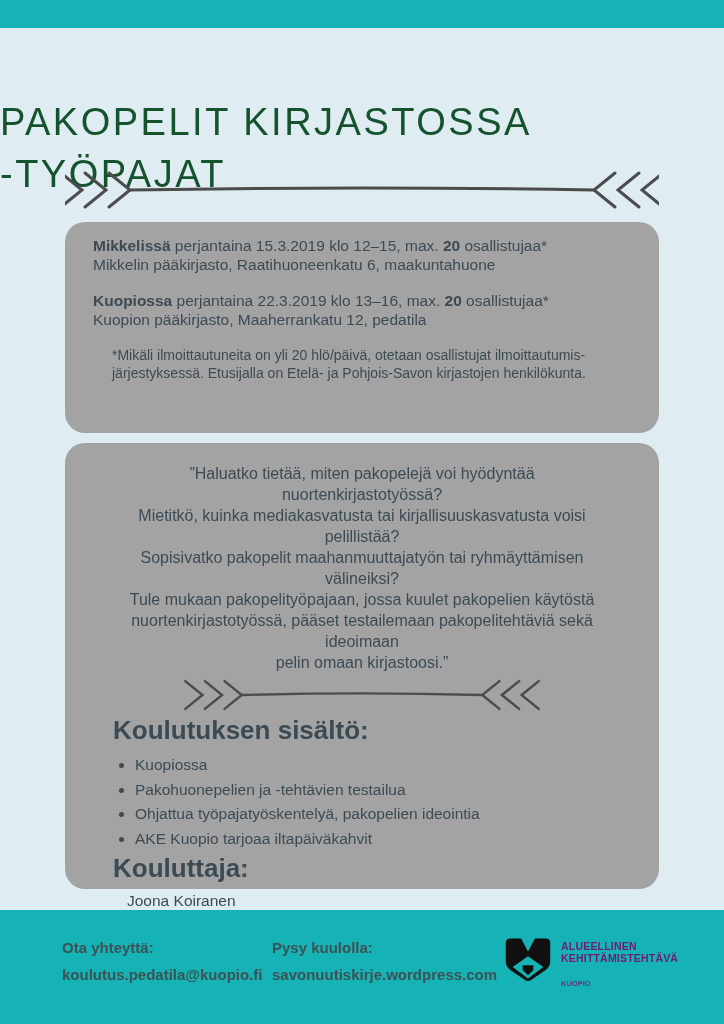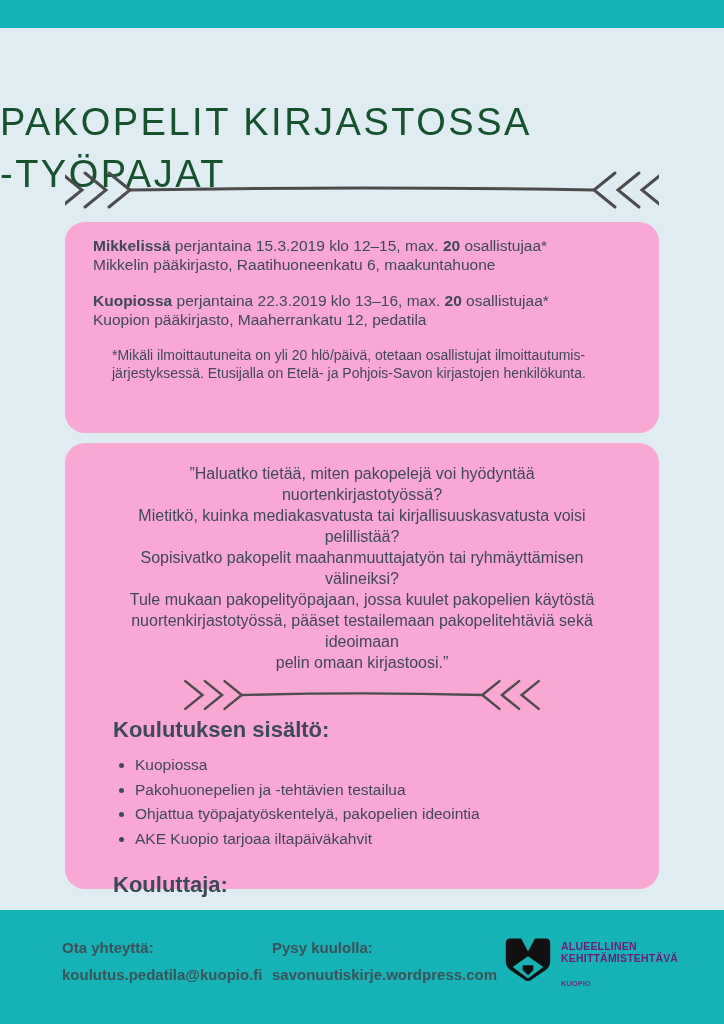--- a/index.html
+++ b/index.html
@@ -22,34 +22,34 @@
   .title-line {
     font-size: 38px; font-weight: 300; letter-spacing: 2.5px;
     line-height: 52px; white-space: nowrap;
   }
   .divider1 { position: absolute; top: 168px; left: 65px; width: 594px; height: 44px; }
   .divider2 { display: block; margin: 4px auto 2px auto; width: 424px; height: 36px; }
   svg.arrow { stroke: #4c4c4c; stroke-width: 3; fill: none; stroke-linecap: round; }
 
   .card {
     position: absolute; left: 65px; width: 594px;
-    background: #f9a8d4; border-radius: 20px;
+    background: #a3a3a3; border-radius: 20px;
   }
   .schedule-card { top: 222px; height: 211px; padding: 14px 28px 0 28px; font-size: 15.5px; }
   .event { line-height: 19px; margin-bottom: 17px; }
   .registration { line-height: 19px; margin-bottom: 15px; }
   .footnote { font-size: 14px; line-height: 18px; padding-left: 19px; }
 
   .quote-card { top: 443px; height: 446px; padding: 20px 48px 0 48px; }
   .quote { text-align: center; font-size: 16px; line-height: 21px; }
-  .section-heading { font-size: 22px; font-weight: bold; line-height: 30px; }
+  .section-heading { font-size: 26px; font-weight: bold; line-height: 30px; }
   .content-heading { margin-top: 0px; }
   .bullets { margin: 8px 0 0 22px; font-size: 15.5px; }
   .bullets li { line-height: 24.5px; }
-  .trainer-heading { margin-top: 19px; }
+  .trainer-heading { margin-top: 2px; }
   .trainer-name { margin: 6px 0 0 14px; font-size: 15.5px; line-height: 24px; }
   .trainer-details { margin: 0 0 0 14px; font-size: 15.5px; line-height: 24px; }
 
   .footer {
     position: absolute; top: 910px; left: 0; width: 724px; height: 114px;
     background: #16b3b6; color: #3c5254;
   }
   .footer-col { position: absolute; top: 28px; font-weight: bold; font-size: 15px; line-height: 20px; }
   .footer-col-contact { left: 62px; }
   .footer-col-news { left: 272px; }

